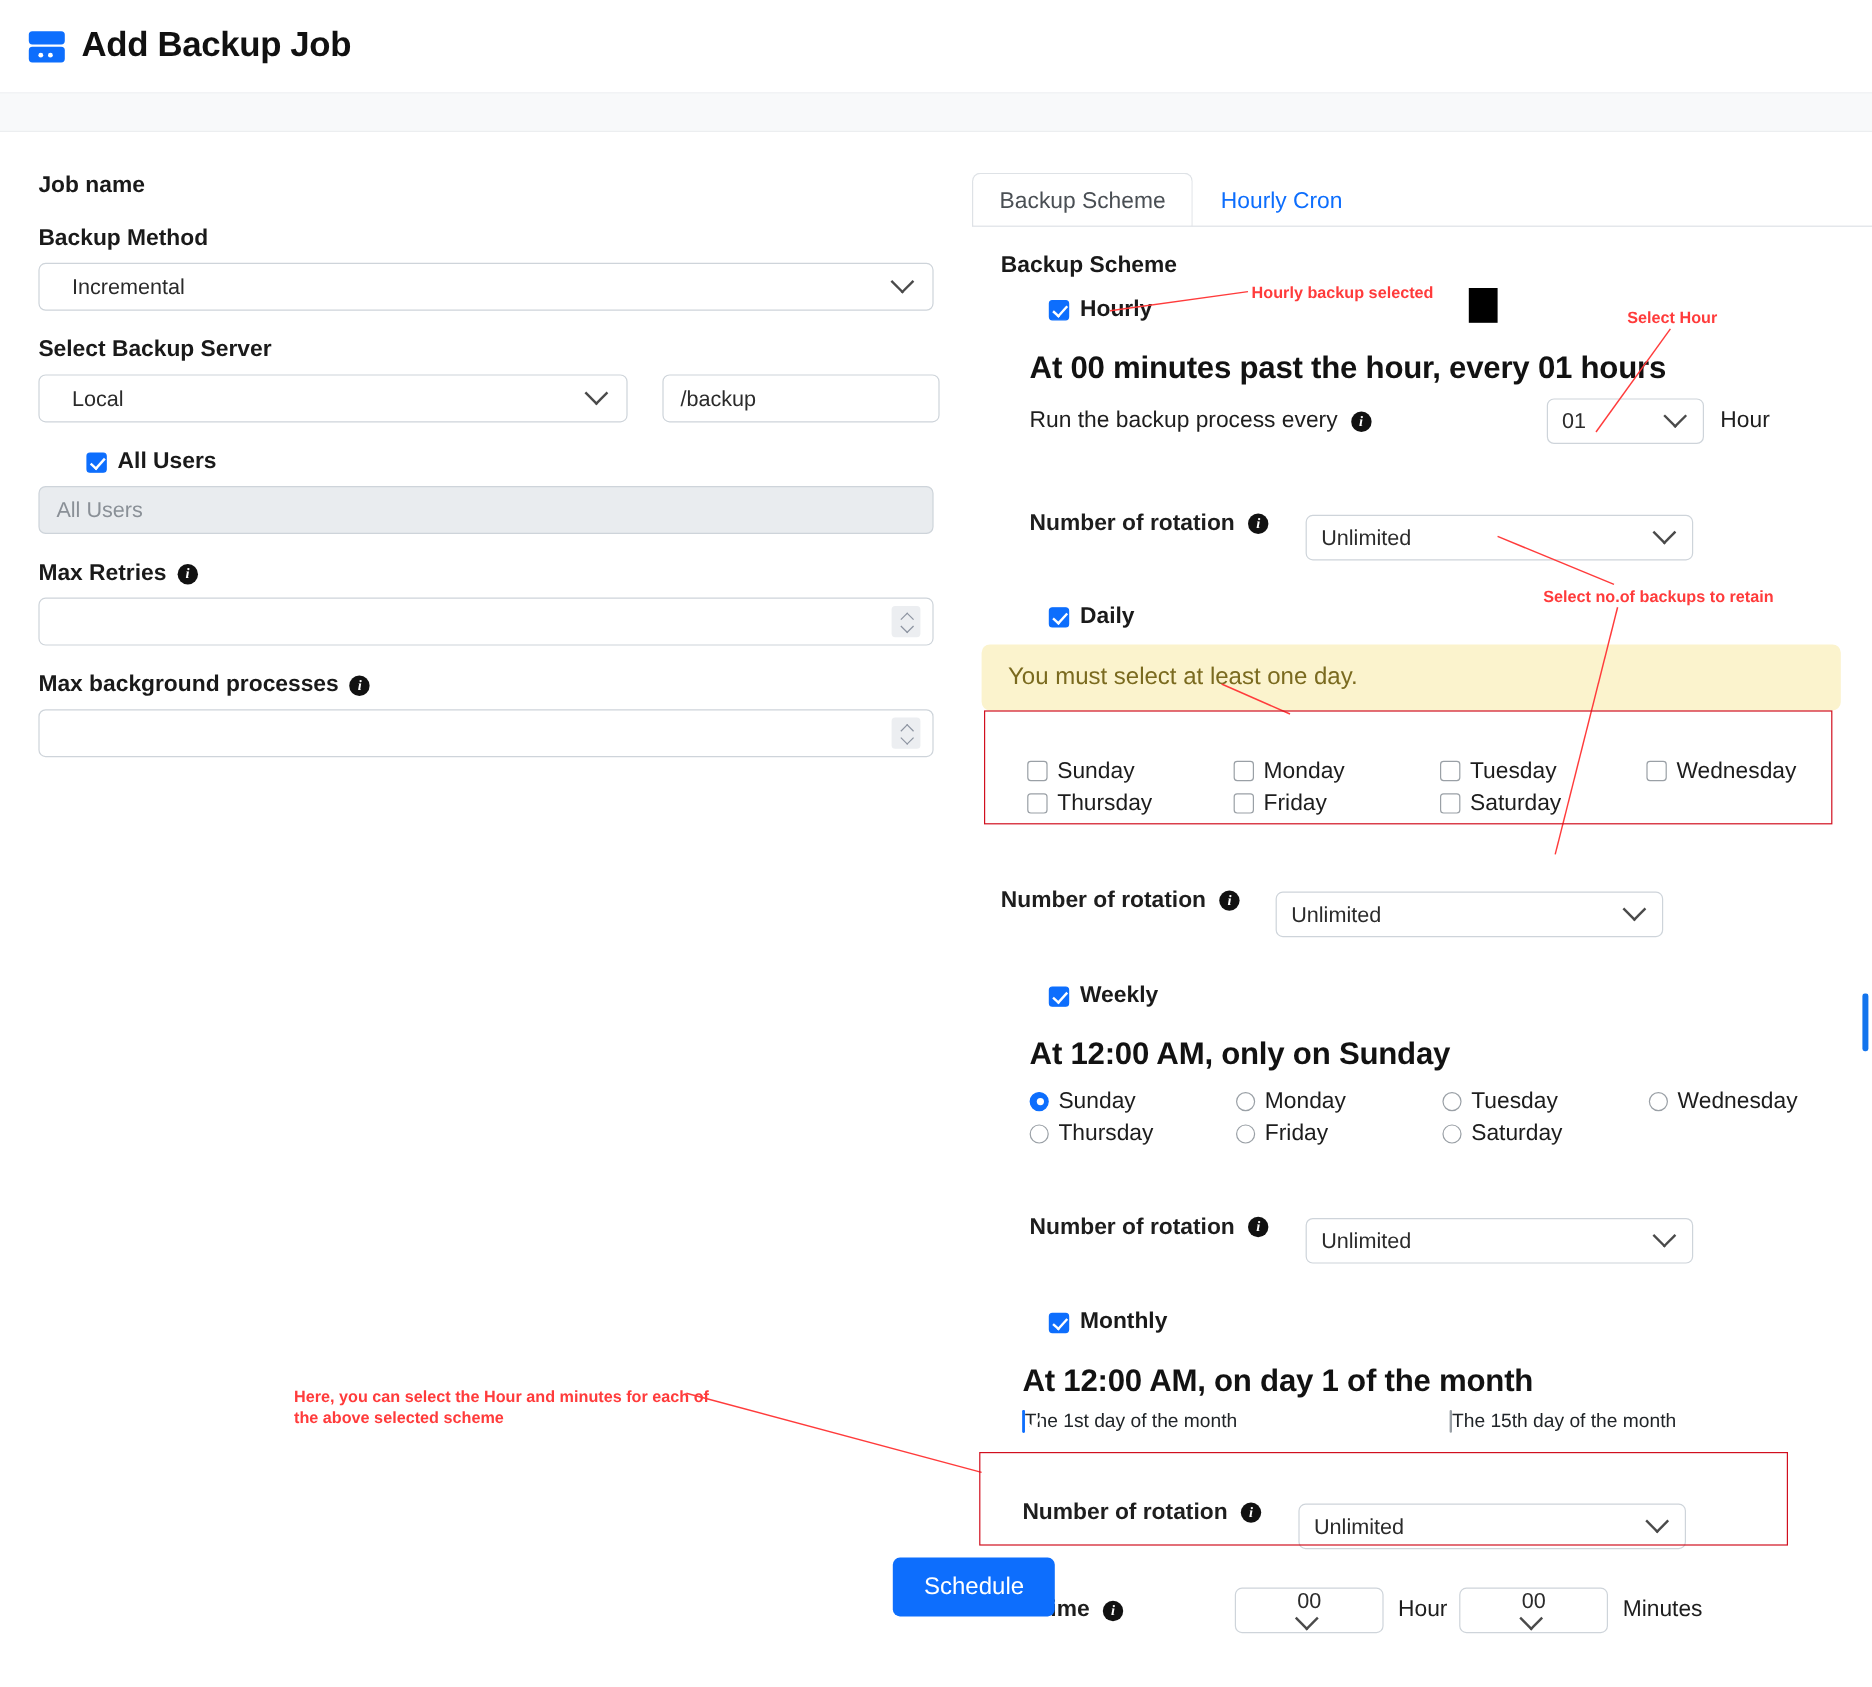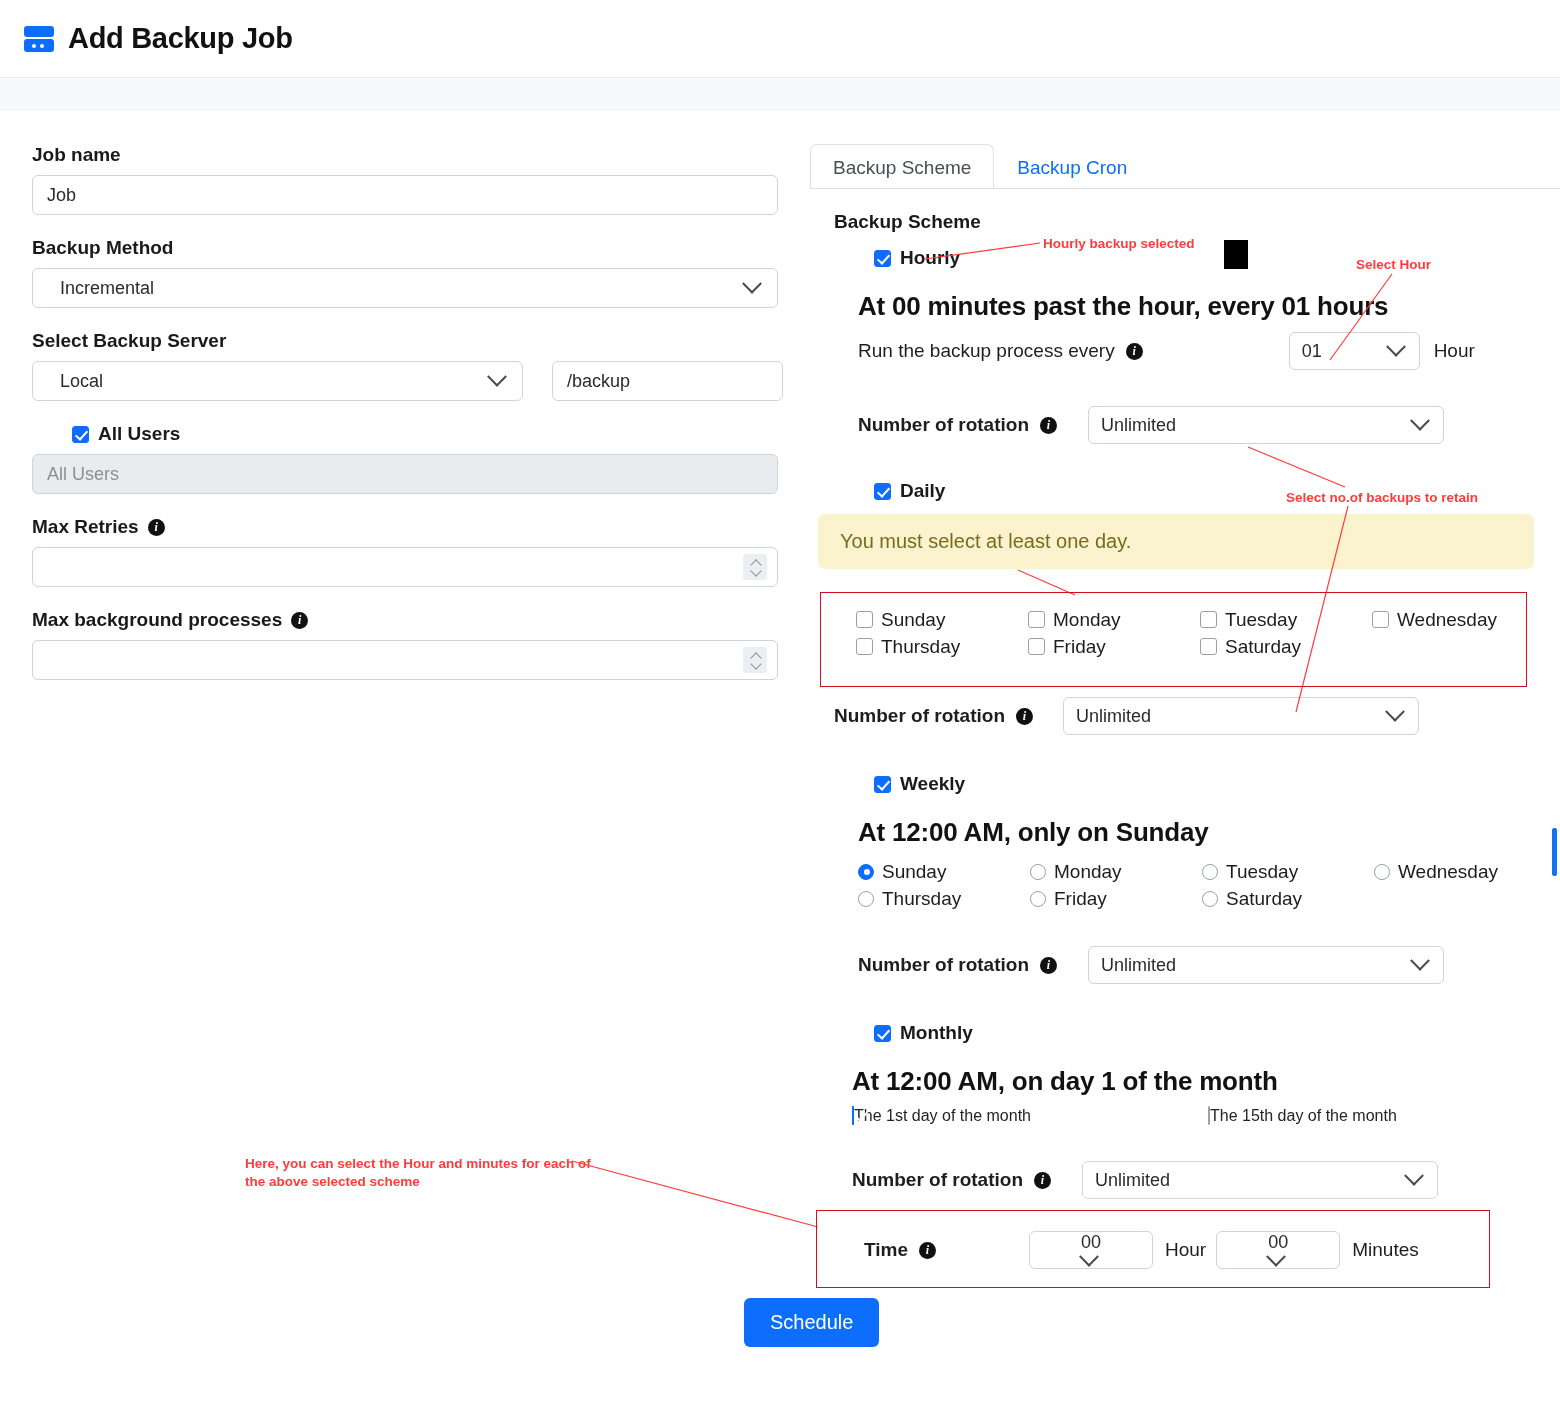--- a/index.html
+++ b/index.html
@@ -156,21 +156,21 @@
   .inline-label {
     font-size:19px; color:#1e1e1e; display:flex; align-items:center; gap:11px;
   }
   .inline-label.b { font-weight:700; }
 
   .mini-select {
     height:38px; border:1px solid #ced4da; border-radius:6px; background:#fff;
     font-size:18px; color:#2b2b2b; padding:0 12px;
     display:flex; align-items:center; justify-content:space-between;
   }
-  .w-rot { width:356px; }
+  .w-rot { width:323px;margin-top:23px; }
   .w-hour { width:131px; }
   .w-time { width:124px;flex-direction:column; }
 
   .unit { font-size:19px; color:#1e1e1e; }
 
   .alert-warn {
     background:#fbf3cd; color:#7a6a1f;
     border-radius:7px;
     font-size:20px;
     padding:16px 22px;
@@ -223,21 +223,20 @@
   <div class="page-title">Add Backup Job</div>
 </div>
 <div class="header-strip"></div>
 
 <div class="content">
 
   <div class="col-left">
 
     <div class="field">
       <div class="field-label">Job name</div>
-      <div class="control">Job</div>
     </div>
 
     <div class="field">
       <div class="field-label">Backup Method</div>
       <div class="control select">
         <span>Incremental</span>
         <span class="chev"></span>
       </div>
     </div>
 
@@ -292,21 +291,21 @@
         </span>
       </div>
     </div>
 
   </div>
 
   <div class="col-right">
 
     <div class="tabs">
       <div class="tab active">Backup Scheme</div>
-      <div class="tab link">Backup Cron</div>
+      <div class="tab link">Hourly Cron</div>
       <div class="tabs-underline"></div>
     </div>
 
     <div class="panel">
       <div class="section-head">Backup Scheme</div>
 
       <div class="cbx-row">
         <span class="cbx on"></span>
         <span class="cbx-label">Hourly</span>
       </div>

